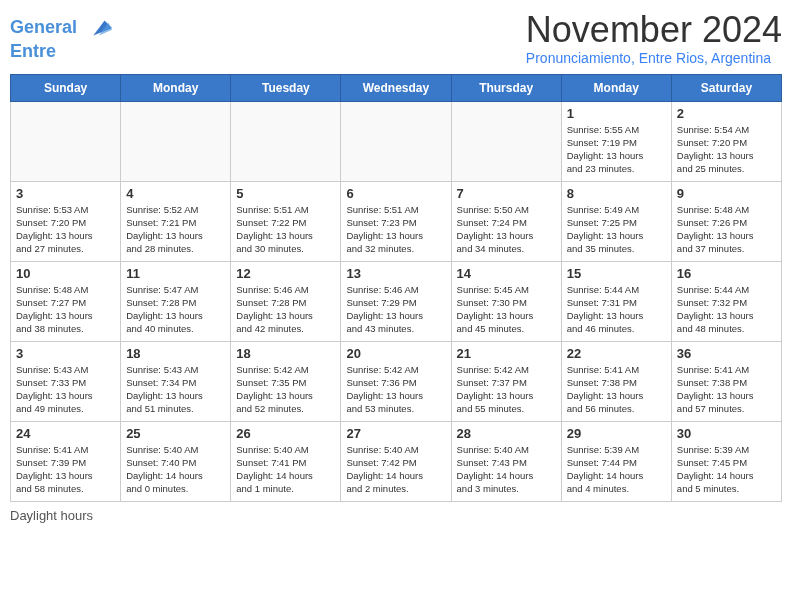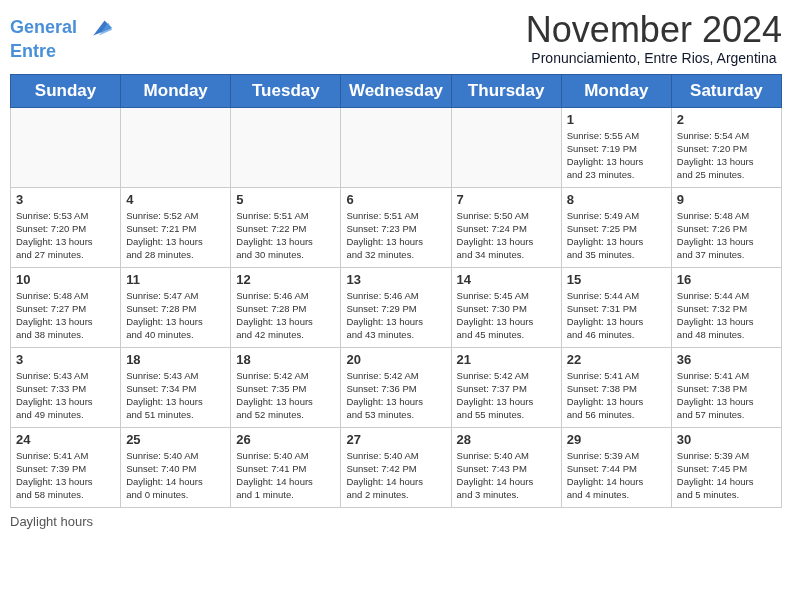--- a/index.html
+++ b/index.html
@@ -30,41 +30,41 @@
     }
     .logo-text span {
       color: #4a90d9;
     }
     .logo-icon {
       width: 28px;
       height: 28px;
       margin-left: 2px;
     }
     .title-area {
-      text-align: center;
+      text-align: left;
     }
     .month-title {
       font-size: 36px;
       font-weight: normal;
       color: #333;
       line-height: 1.1;
     }
     .subtitle {
       font-size: 14px;
-      color: #0f172a;
+      color: #3b82f6;
     }
     table {
       width: 100%;
       border-collapse: collapse;
       table-layout: fixed;
     }
     th {
       background-color: #3a78c9;
       color: #fff;
-      font-size: 17px;
+      font-size: 12px;
       font-weight: bold;
       padding: 6px 4px;
       text-align: center;
       border: 1px solid #2a5ea0;
     }
     td {
       vertical-align: top;
       border: 1px solid #ccc;
       padding: 4px 5px;
       font-size: 10px;

